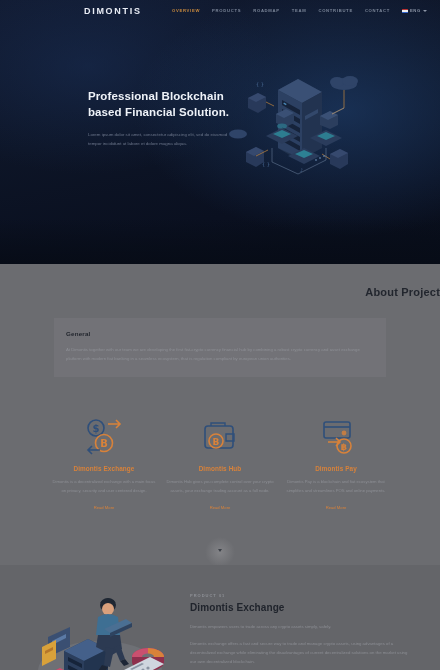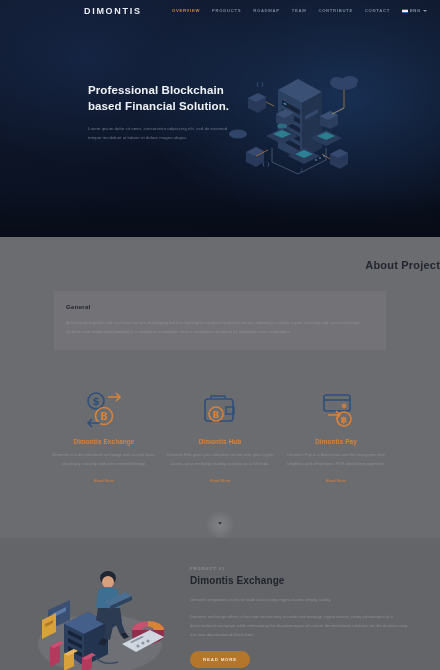--- a/index.html
+++ b/index.html
@@ -7,21 +7,21 @@
     width: 440px; height: 670px;
     overflow: hidden;
     font-family: "Liberation Sans", sans-serif;
     background: #0b1120;
   }
   .page { position: relative; width: 440px; height: 670px; overflow: hidden; }
 
   
   .hero {
     position: relative;
-    width: 440px; height: 237px;
+    width: 440px; height: 264px;
     background:
       radial-gradient(ellipse 300px 180px at 78% 42%, rgba(34,70,120,.55) 0%, rgba(13,25,48,0) 70%),
       radial-gradient(ellipse 260px 150px at 20% 25%, rgba(28,52,95,.45) 0%, rgba(11,17,32,0) 72%),
       linear-gradient(170deg, #111a30 0%, #0d1527 45%, #0a1020 75%, #080d19 100%);
     overflow: hidden;
   }
   .hero::after {
     content:"";
     position:absolute; left:0; right:0; bottom:0; height:46px;
     background: linear-gradient(to bottom, rgba(8,13,25,0) 0%, #070c17 100%);
@@ -57,21 +57,21 @@
     width: 6px; height: 4px; display: inline-block;
     background: linear-gradient(to bottom, #b33 0 33%, #eee 33% 66%, #36c 66% 100%);
     border-radius: .5px;
   }
   .caret {
     width: 0; height: 0; border-left: 2px solid transparent;
     border-right: 2px solid transparent; border-top: 2.2px solid #8b94a6;
   }
 
   
-  .hero-copy { position: absolute; left: 88px; top: 82px; width: 150px; z-index: 4; }
+  .hero-copy { position: absolute; left: 88px; top: 88px; width: 150px; z-index: 4; }
   .hero-title {
     font-size: 11.5px; line-height: 1.42; font-weight: 700;
     color: #eef2f8; letter-spacing: .1px;
   }
   .hero-sub {
     margin-top: 9px;
     font-size: 4.4px; line-height: 2.05; color: #6a7governing;
     color: #6d778c;
   }
 

